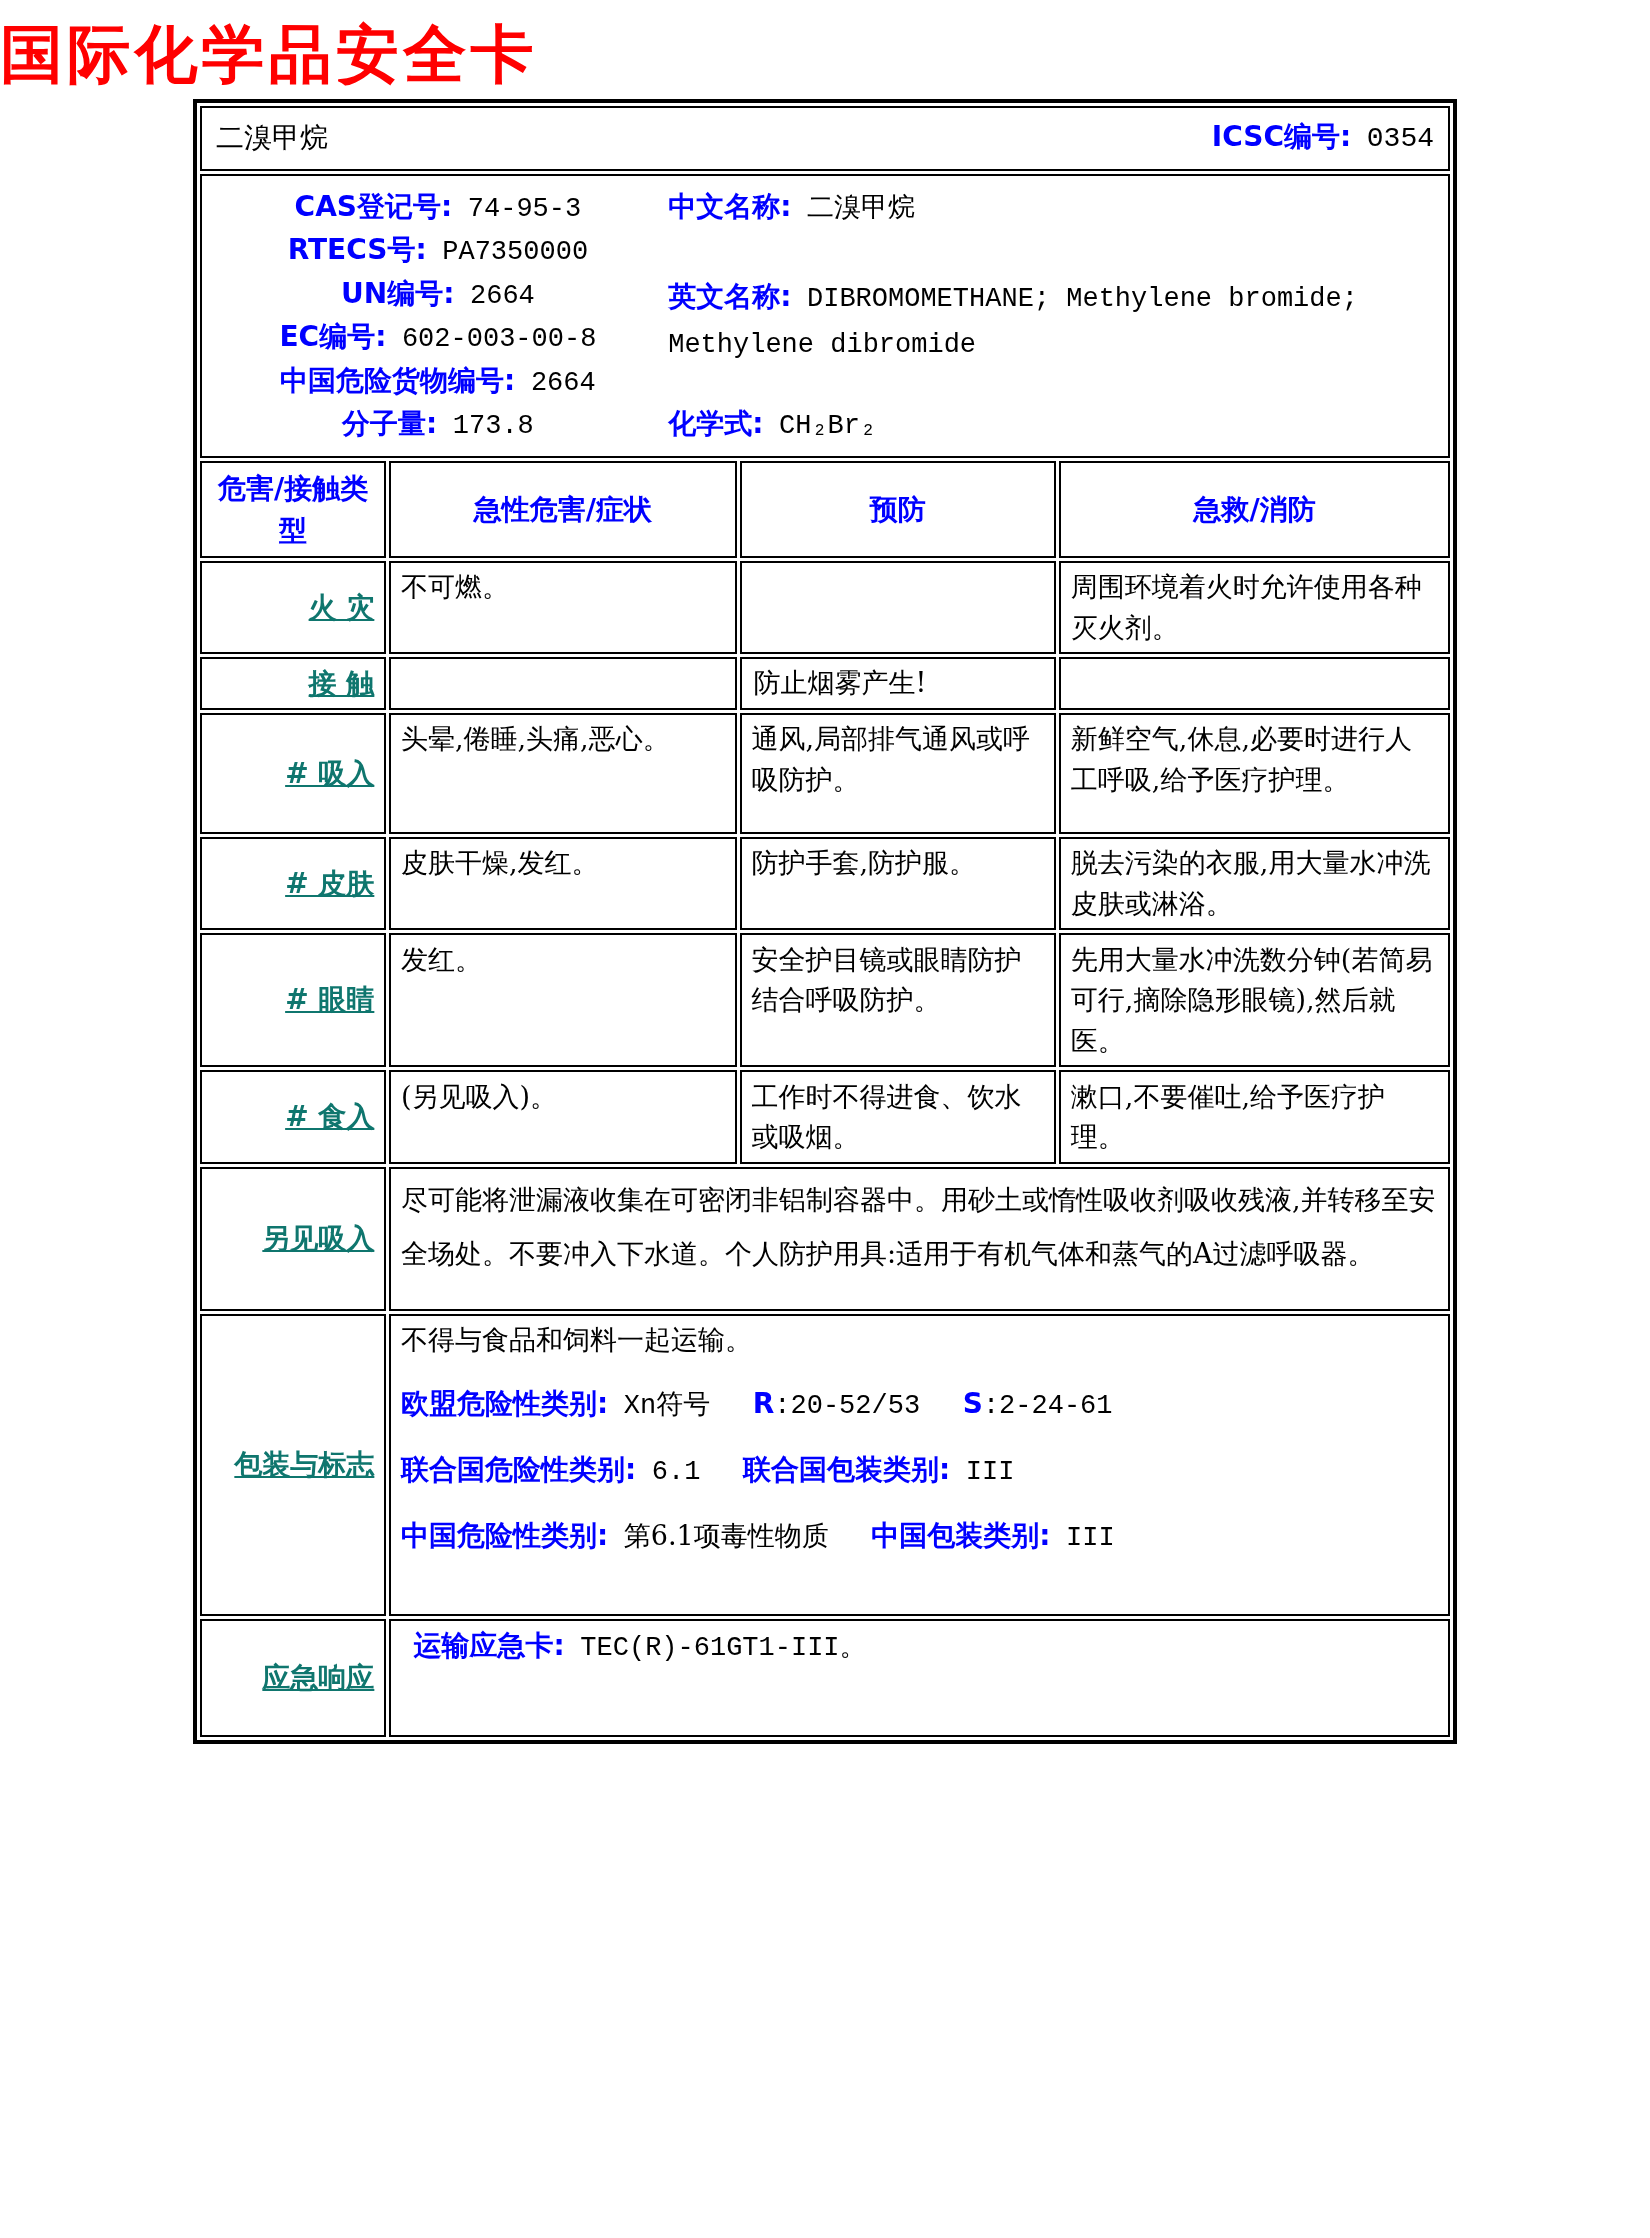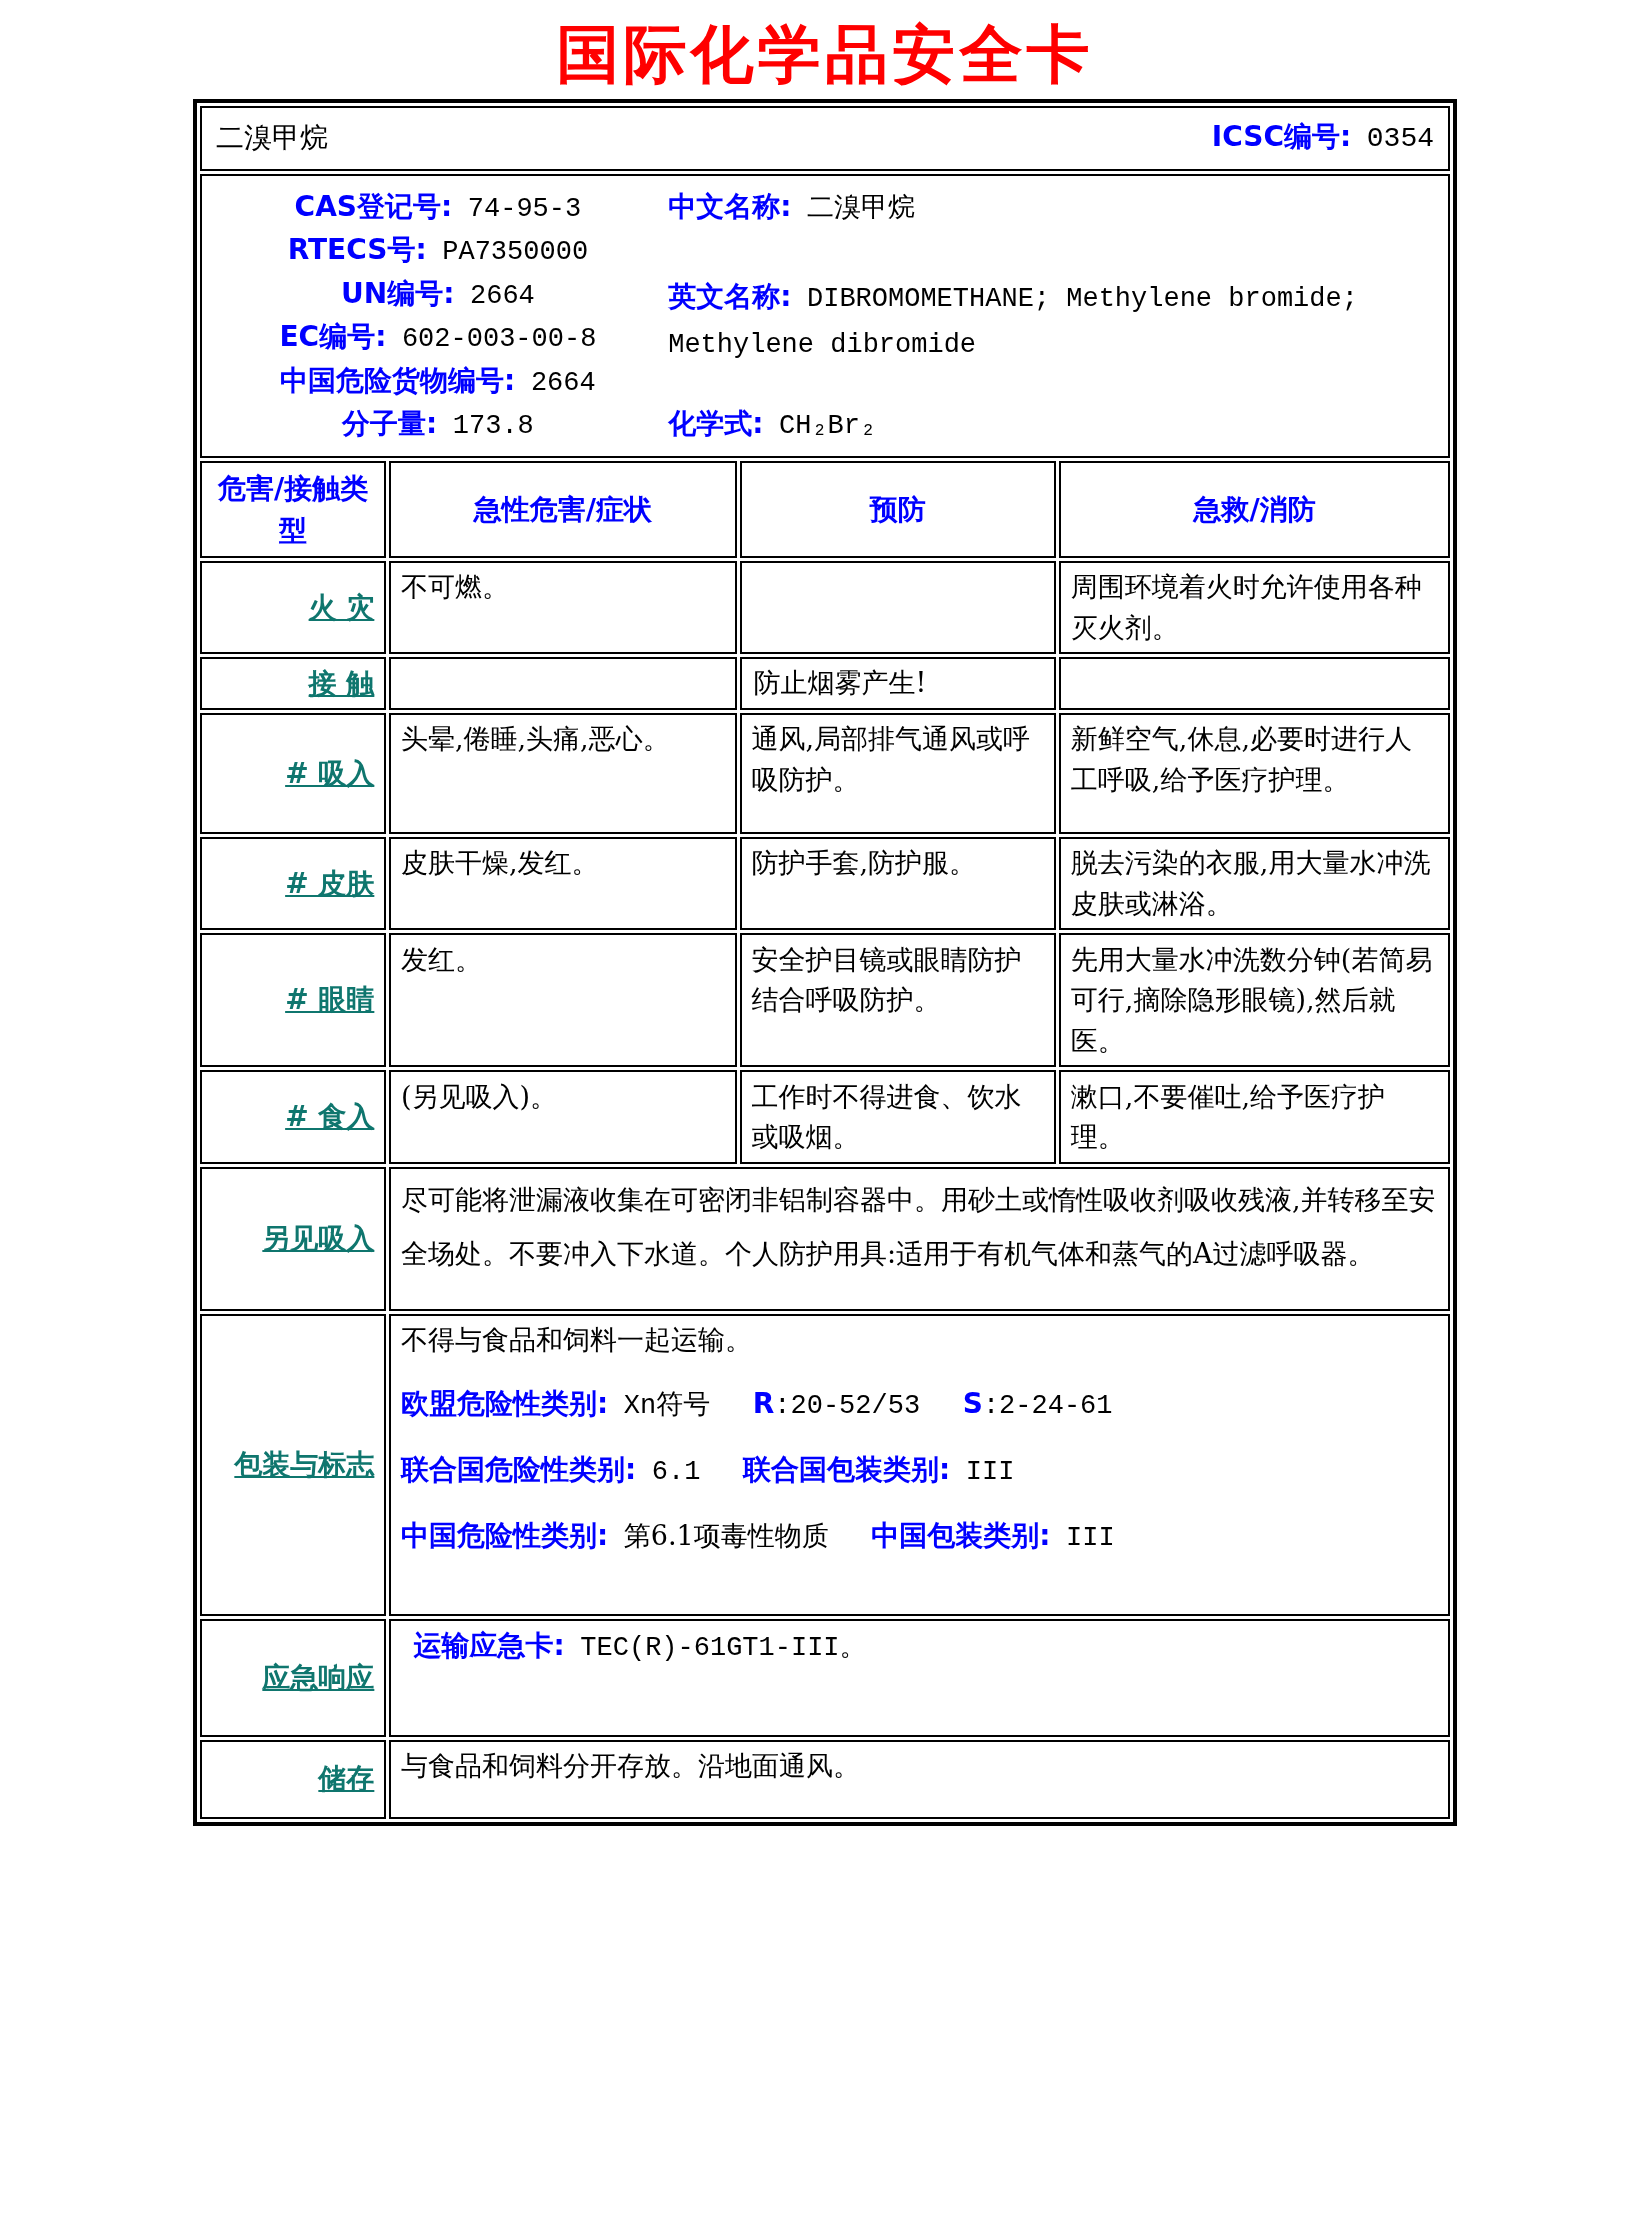--- a/index.html
+++ b/index.html
@@ -9,21 +9,20 @@
   }
   body {
     width: 1650px;
     min-height: 2239px;
     font-family: "DejaVu Serif", serif;
     color: #000000;
   }
   .page { padding-top: 17px; }
 
   .title {
-    text-align: center;
     color: #ff0000;
     font-family: "DejaVu Sans", sans-serif;
     font-weight: bold;
     font-size: 63px;
     letter-spacing: 4.2px;
     line-height: 1.1;
     margin: 2.8px 0 9.8px 0;
   }
 
   table.card {
@@ -275,21 +274,17 @@
     <tr>
       <td class="rowlabel h-emer">应急响应</td>
       <td colspan="3" class="h-emer emercell">
         <div class="emer-line">
           <span class="blab">运输应急卡:</span>
           <span class="val mono">TEC(R)-61GT1-III。</span>
         </div>
       </td>
     </tr>
 
-    <tr>
-      <td class="rowlabel h-stor">储存</td>
-      <td colspan="3" class="h-stor">与食品和饲料分开存放。沿地面通风。</td>
-    </tr>
 
   </tbody>
     </table>
 </div>
 
 
 </body></html>

